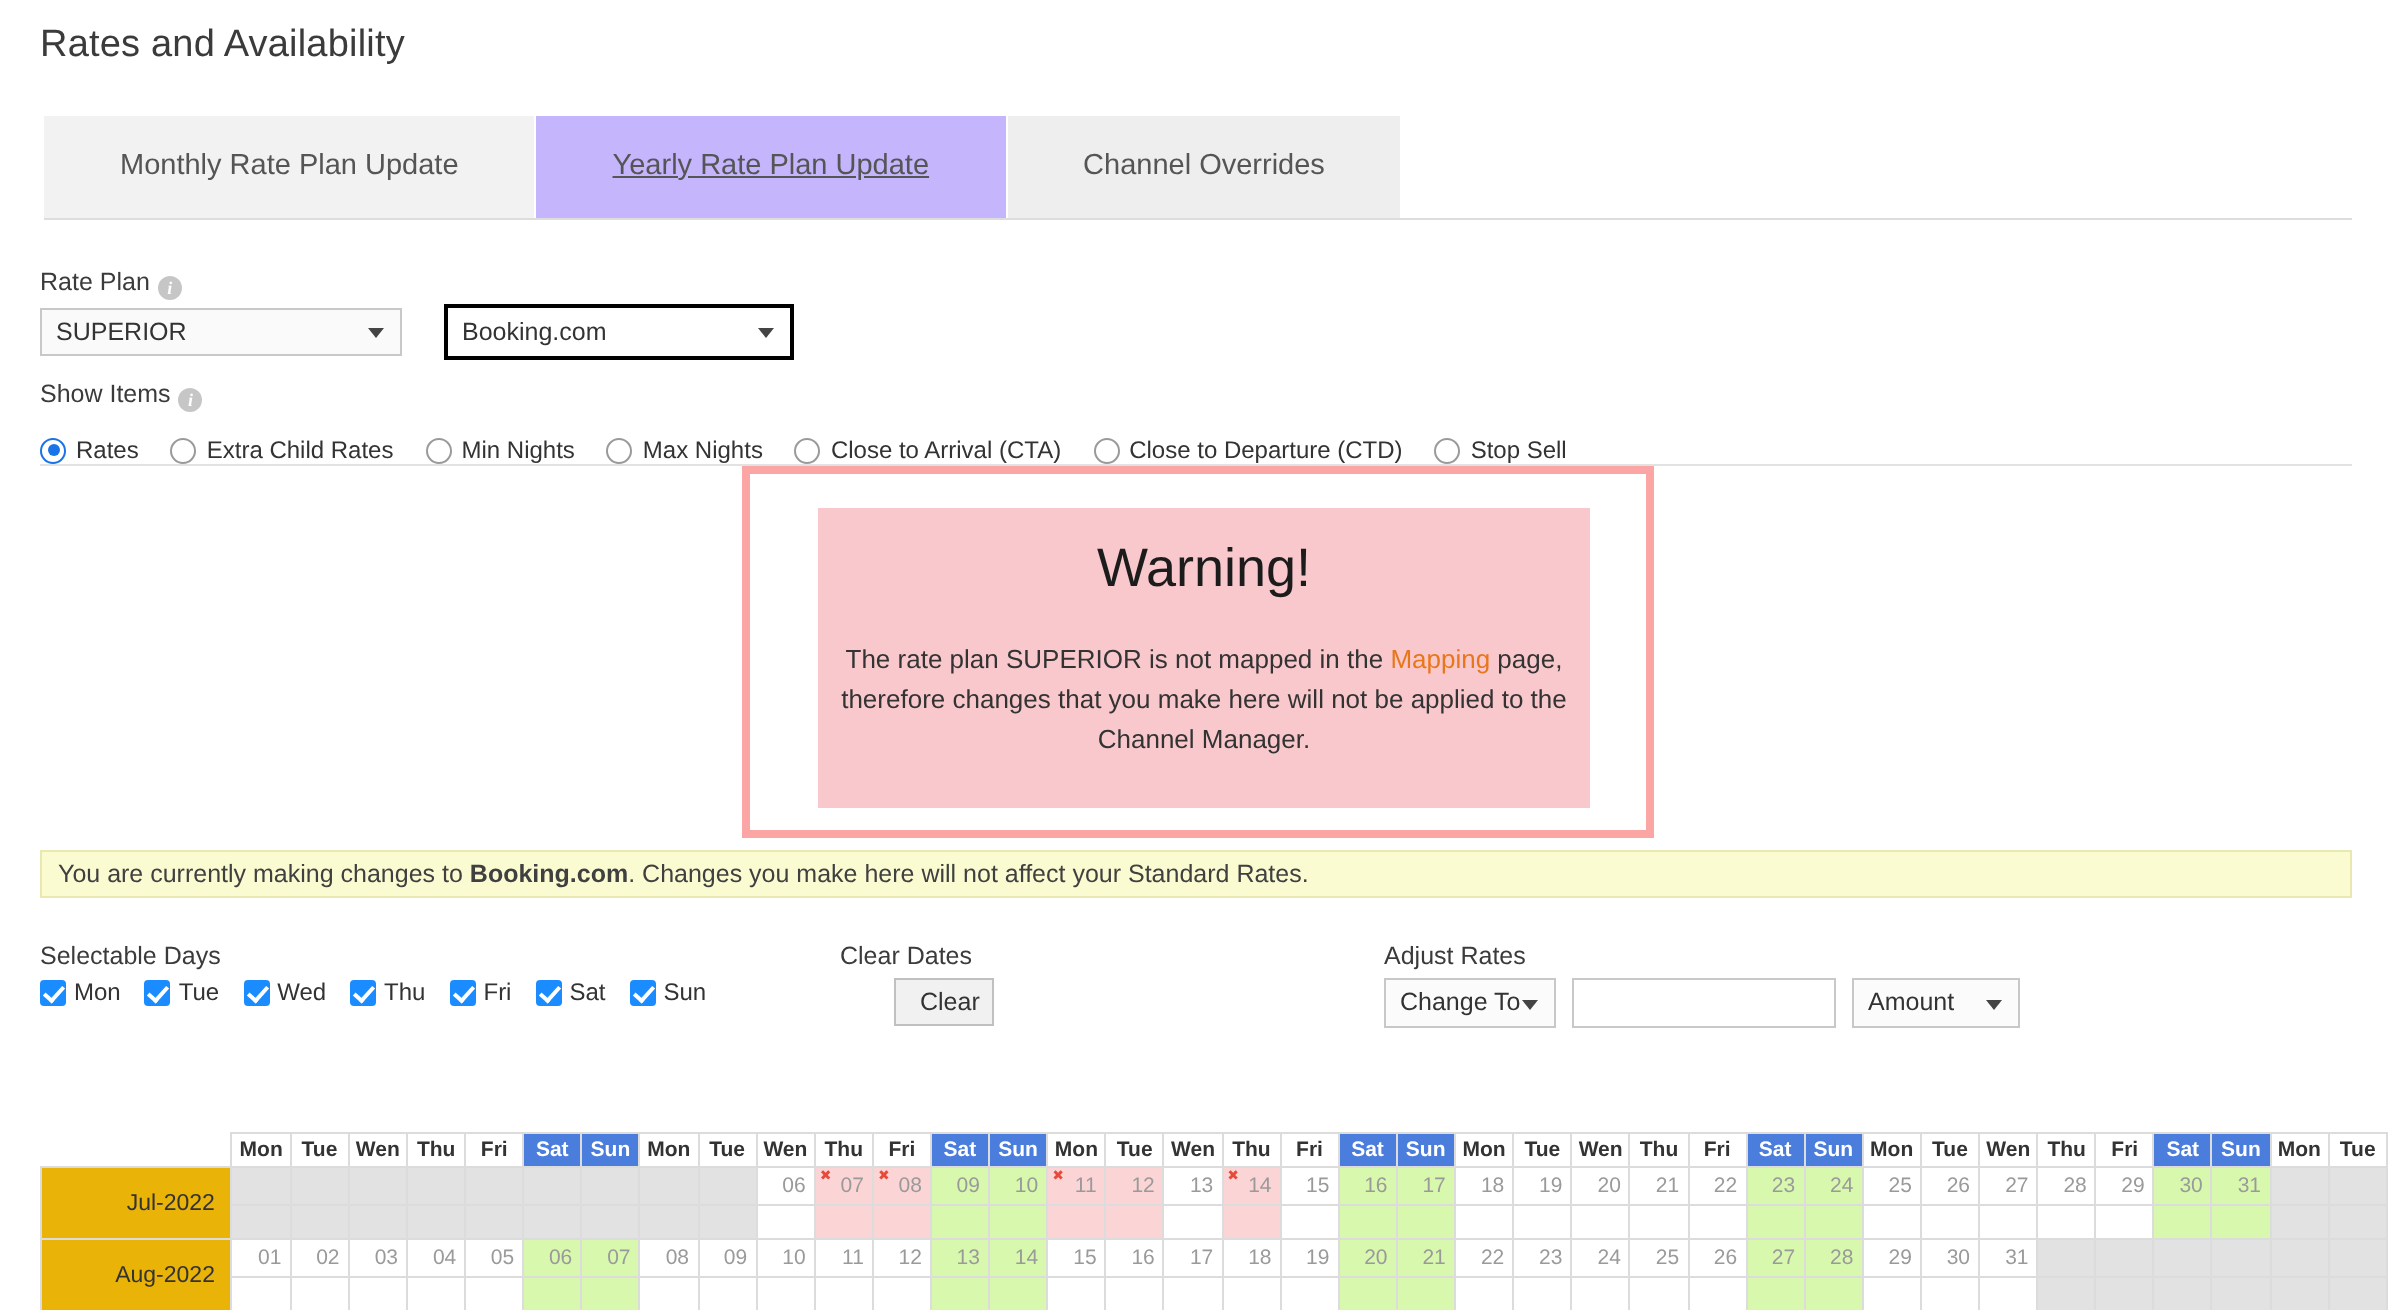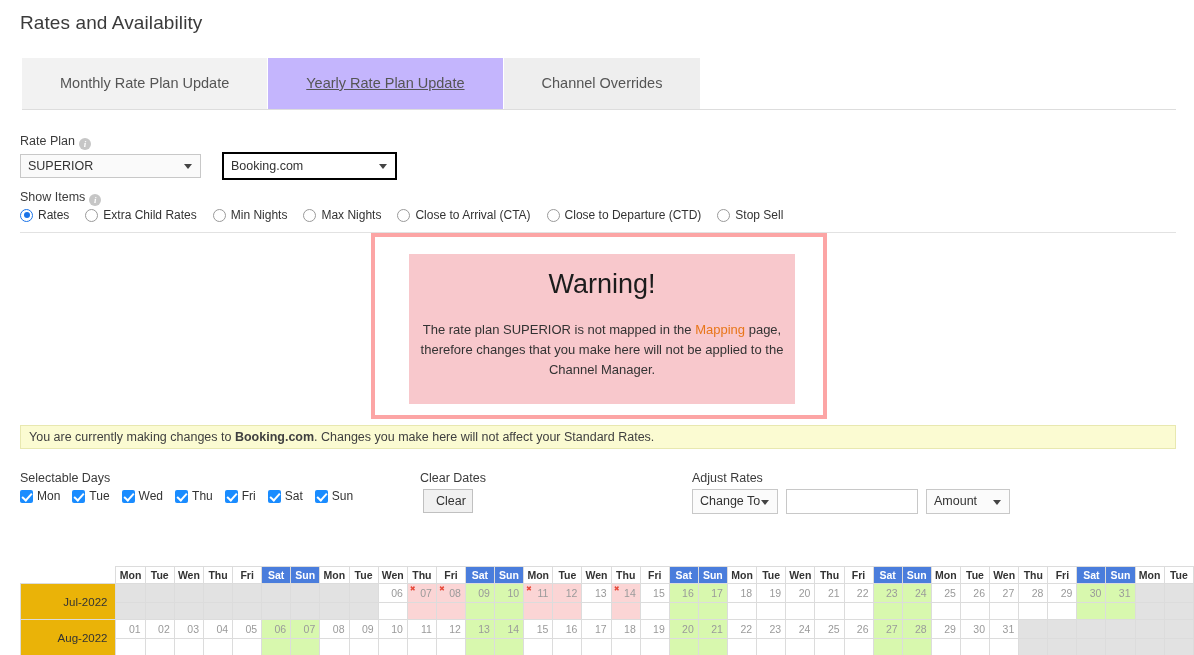--- a/index.html
+++ b/index.html
@@ -72,21 +72,21 @@
     border-top: 5px solid #444444;
   }
   #rate-plan-select { left: 20px; top: 154px; width: 181px; background: #fafafa; }
   #channel-select {
     left: 222px; top: 152px; width: 175px; height: 28px; line-height: 25px;
     border: 2px solid #000000; background: #ffffff;
   }
 
   
   .radio-row {
-    position: absolute; left: 20px; top: 208px;
+    position: absolute; left: 20px; top: 218px;
     display: flex; align-items: center; gap: 0;
     font-size: 12px; color: #333333;
   }
   .radio-item { display: flex; align-items: center; margin-right: 16px; cursor: pointer; }
   .rb {
     width: 13px; height: 13px; border-radius: 50%;
     border: 1px solid #9a9a9a; background: #ffffff;
     margin-right: 5px; position: relative; flex: none;
   }
   .rb.on { border-color: #1a73e8; }
@@ -169,21 +169,21 @@
     background-repeat: repeat-x, repeat-y;
     background-position: 0 0, 0 0;
     opacity: .85;
   }
   .btn {
     height: 24px; padding: 0 12px;
     border: 1px solid #c0c0c0; background: #eeeeee;
     font-size: 12.5px; color: #333333; cursor: pointer;
     line-height: 22px;
   }
-  #clear-button { position: absolute; left: 423px; top: 489px; width: 50px; background: #f1f1f1; padding-left: 12px; }
+  #clear-button { position: absolute; left: 447px; top: 489px; width: 50px; background: #f1f1f1; padding-left: 12px; }
 
   .adjust-wrap { position: absolute; left: 692px; top: 489px; display: flex; align-items: center; }
   #adjust-mode-select {
     position: relative; left: 0; top: 0; width: 86px; height: 25px; line-height: 23px;
     background: #fbfbfb; margin-right: 8px;
   }
   #adjust-amount-input {
     width: 132px; height: 25px; border: 1px solid #c8c8c8; background: #ffffff;
     margin-right: 8px;
   }

